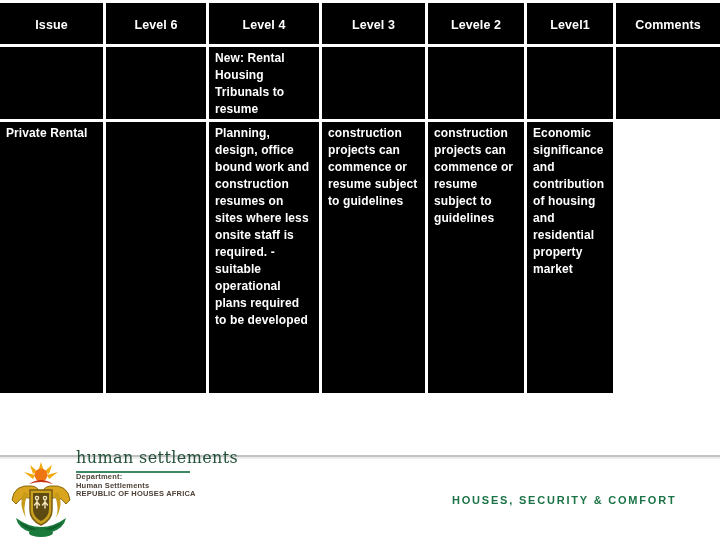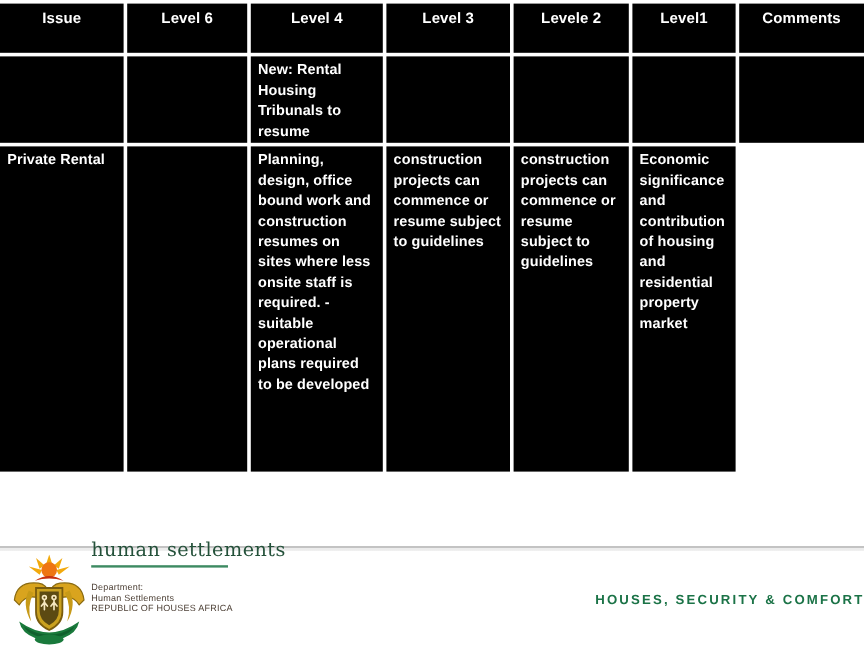--- a/index.html
+++ b/index.html
@@ -18,44 +18,44 @@
     gap:3px;
   }
   .cell {
     background:#000000; color:#ffffff;
     font-weight:bold; font-size:12px; line-height:17px;
     padding:3px 6px; box-sizing:border-box;
     letter-spacing:0.1px;
   }
   .cell.header {
     display:flex; align-items:flex-end; justify-content:center;
-    text-align:center; padding-bottom:20px; font-size:12.5px;
+    text-align:center; padding-bottom:10px; font-size:12.5px;
   }
 
   
   .divider {
     position:absolute; left:0; top:455px; width:720px; height:4px;
     background:linear-gradient(#c3c3c3 0 45%, #ececec 45% 100%);
   }
   .coat-of-arms { position:absolute; left:10px; top:462px; width:62px; height:76px; }
 
   .logo-text { position:absolute; left:76px; top:448px; width:150px; }
   .logo-title {
     font-family:"DejaVu Serif", serif; font-size:16px; color:#24513a;
     letter-spacing:0.4px; line-height:20px; white-space:nowrap;
   }
   .logo-rule { width:114px; height:2px; background:#3d8a62; margin-top:3px; }
   .logo-dept {
-    margin-top:13px; color:#4d4036; font-weight:normal;
+    margin-top:0; color:#4d4036; font-weight:bold;
     font-size:7.5px; line-height:8.5px; letter-spacing:0.2px;
   }
   .logo-dept div { white-space:nowrap; }
 
   .tagline {
-    position:absolute; left:496px; top:494px;
+    position:absolute; left:452px; top:494px;
     color:#1b7347; font-weight:bold; font-size:11px;
     letter-spacing:1.8px; white-space:nowrap;
   }
 </style>
 </head>
 <body>
 
 <div class="slide">
 
   <div class="levels-table">

